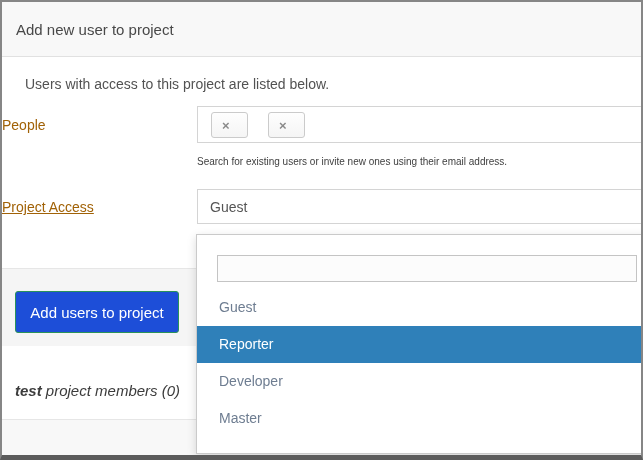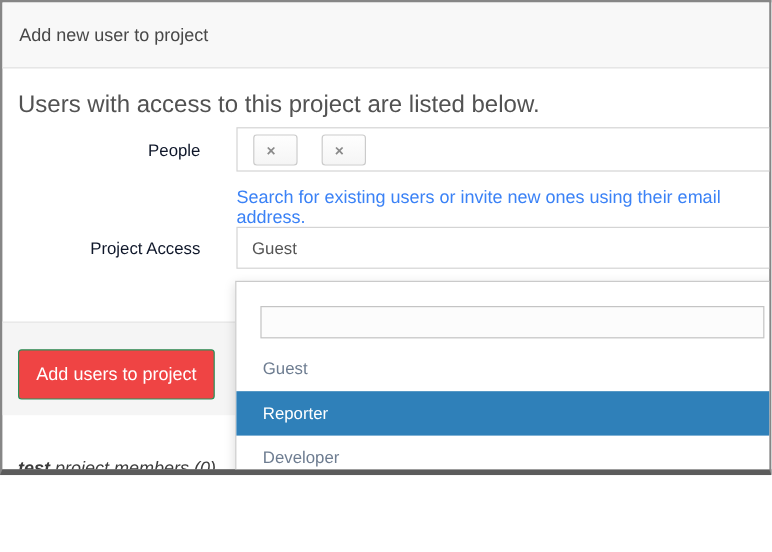--- a/index.html
+++ b/index.html
@@ -1,49 +1,49 @@
 <!DOCTYPE html>
 <html><head>
 <meta charset="utf-8">
 <style>
   * { margin:0; padding:0; box-sizing:border-box; }
   html,body { background:#fff; }
   body { font-family:"Liberation Sans", sans-serif; }
 
   .frame {
     position:relative;
-    width:643px; height:396px;
+    width:643px; height:460px;
     border:2px solid #868686;
     border-bottom:5px solid #5c5c5c;
     background:#fff;
     overflow:hidden;
   }
 
   
   .panel-heading {
     position:absolute; left:0; top:0; right:0; height:55px;
     background:#f8f8f8;
     border-bottom:1px solid #e1e1e1;
     color:#484848; font-size:15px;
     display:flex; align-items:center;
     padding-left:14px;
   }
 
   .lead-text {
-    position:absolute; left:13px; top:74px;
-    color:#525252; font-size:20px;
+    position:absolute; left:23px; top:74px;
+    color:#525252; font-size:14px;
   }
 
   
   .form-label {
     position:absolute; left:0; width:165px;
-    text-align:right; color:#0f172a; font-size:14px;
+    color:#a16207; font-size:14px;
   }
   .label-people { top:115px; }
-  .label-access { top:197px; }
+  .label-access { top:197px;text-decoration:underline; }
 
   
   .token-field {
     position:absolute; left:195px; top:104px;
     width:470px; height:37px;
     background:#fff; border:1px solid #d4d4d4;
     padding:4px 5px; white-space:nowrap;
   }
   .token {
     display:inline-flex; align-items:center;
@@ -53,42 +53,42 @@
     border:1px solid #cbcbcb; border-radius:3px;
     font-size:13.5px; color:#555;
   }
   .token .x {
     color:#8a8a8a; font-weight:bold; font-size:13px;
     margin-right:7px; cursor:pointer;
   }
 
   .help-text {
     position:absolute; left:195px; top:154px;
-    color:#3b82f6; font-size:15px;
+    color:#404040; font-size:10px;
   }
 
   
   .select-box {
     position:absolute; left:195px; top:187px;
     width:470px; height:35px;
     background:#fff; border:1px solid #d4d4d4;
     color:#555; font-size:14px;
     display:flex; align-items:center;
     padding-left:12px; cursor:pointer;
   }
 
   
   .form-actions {
     position:absolute; left:0; right:0; top:266px; height:78px;
     background:#f5f5f5; border-top:1px solid #e6e6e6;
   }
   .btn-green {
     position:absolute; left:13px; top:22px;
     width:164px; height:42px;
-    background:#ef4444; border:1px solid #2a925a; border-radius:3px;
+    background:#1d4ed8; border:1px solid #2a925a; border-radius:3px;
     color:#fff; font-size:15px; font-family:inherit;
     cursor:pointer;
   }
 
   .members-heading {
     position:absolute; left:13px; top:380px;
     color:#3c3c3c; font-size:15px;font-style:italic;
   }
   .members-heading strong { font-weight:bold; }
 

